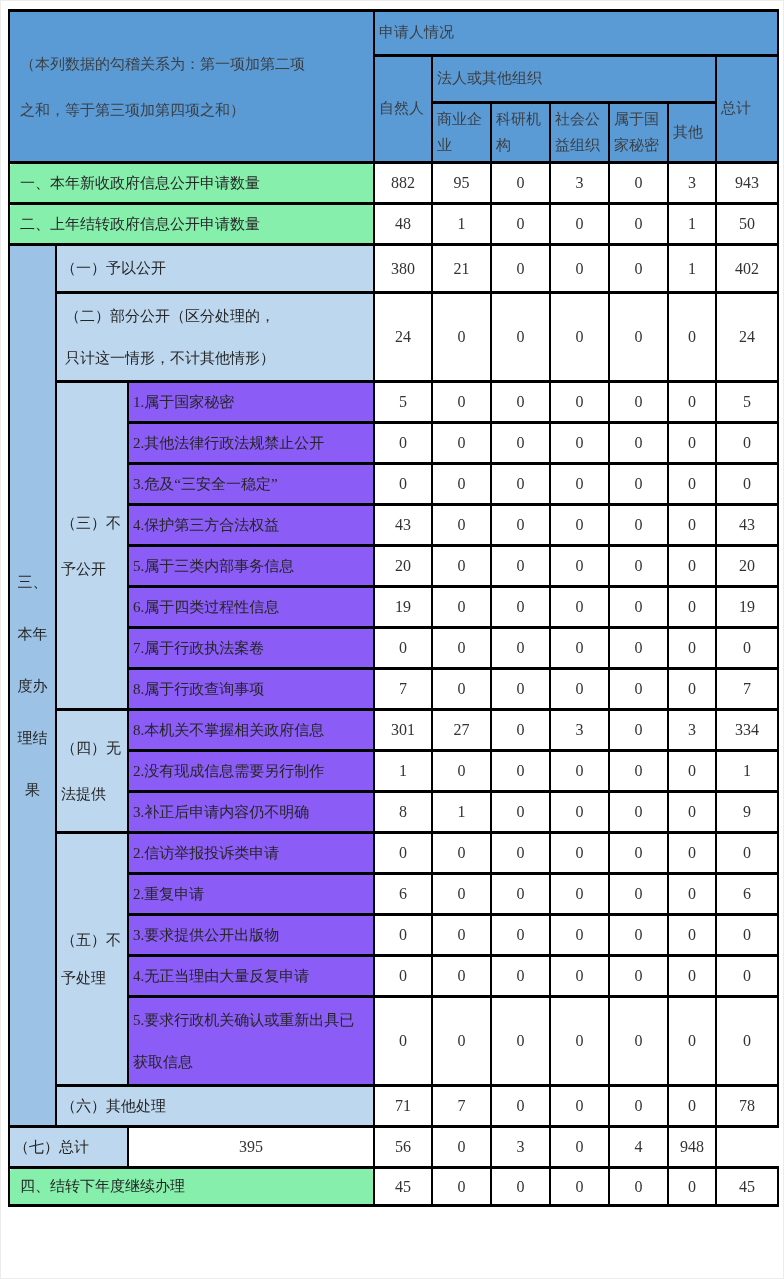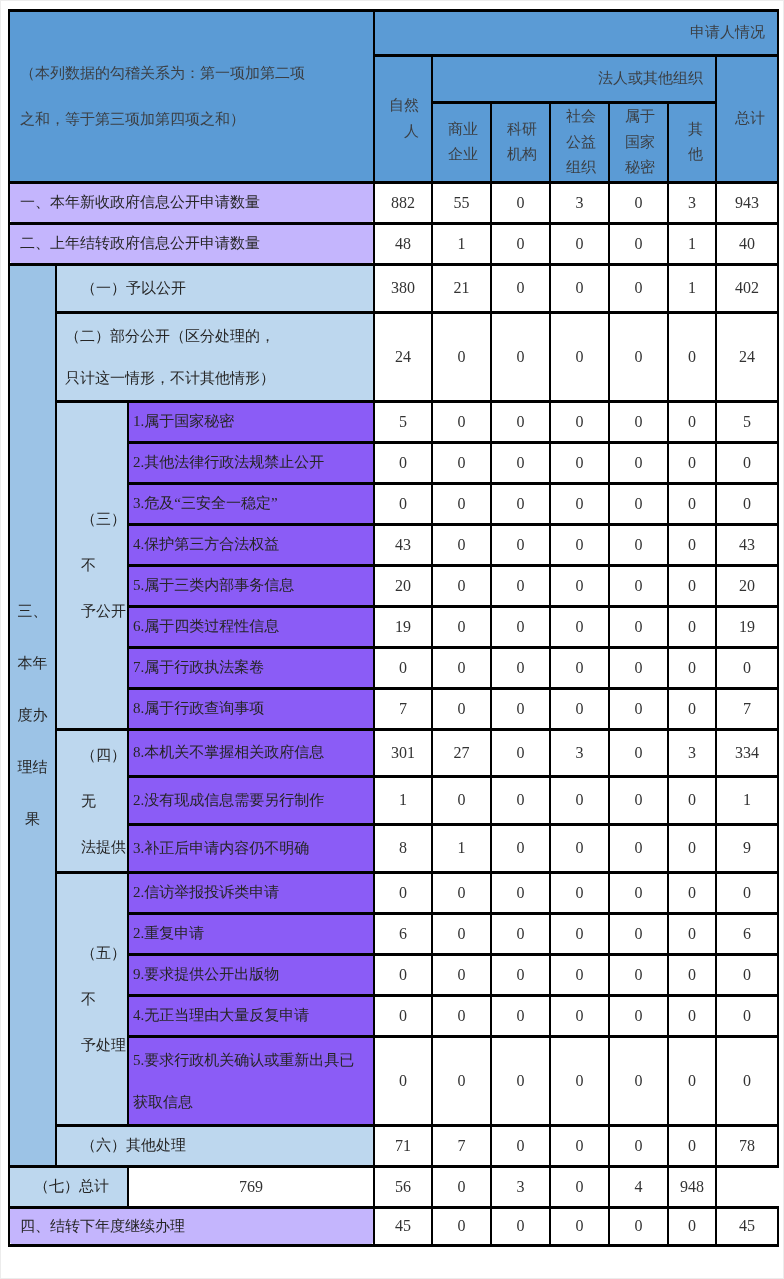--- a/index.html
+++ b/index.html
@@ -11,34 +11,34 @@
   table.report{
     border-collapse:collapse;table-layout:fixed;width:769px;
   }
   td{
     border:solid #000;border-width:3px 2px;
     vertical-align:middle;overflow:hidden;
     color:#262626;font-size:15px;
   }
   
   .hdr{
-    background:#5B9BD5;color:#3b3f44;text-align:right;
-    line-height:1.7;padding:0 12px;
+    background:#5B9BD5;color:#3b3f44;text-align:left;
+    line-height:1.7;padding:0 4px;
   }
   .note{
     background:#5B9BD5;color:#3b3f44;text-align:left;
     padding:0 8px 0 10px;white-space:pre-line;line-height:46px;margin-top:31px;
   }
   
-  .lbl1{background:#c4b5fd;padding-left:10px;border-radius:6px;}
+  .lbl1{background:#86efac;padding-left:10px;border-radius:6px;}
   .rail{
     background:#9CC3E6;text-align:center;padding:0;
     white-space:pre-line;line-height:52px;
   }
-  .grp{background:#BDD7EE;padding-left:24px;}
+  .grp{background:#BDD7EE;padding-left:4px;}
   .item{background:#8b5cf6;padding-left:4px;}
   .wrap2{white-space:pre-line;line-height:42px;}
   .num{
     background:#ffffff;text-align:center;color:#333333;
     font-size:16px;font-family:"Liberation Serif","DejaVu Serif",serif;
   }
   
   .h-r1{height:45px;} .h-r2{height:47px;} .h-r3{height:60px;}
   .h-std{height:41px;} .h-g1{height:48px;} .h-tall{height:82px;border-radius:27px;}
   .h-last{height:38px;}
@@ -76,37 +76,37 @@
   <td class="hdr">商业企业</td>
   <td class="hdr">科研机构</td>
   <td class="hdr">社会公益组织</td>
   <td class="hdr">属于国家秘密</td>
   <td class="hdr">其他</td>
 </tr>
 
 <tr class="h-std">
   <td class="lbl1" colspan="3">一、本年新收政府信息公开申请数量</td>
   <td class="num">882</td>
-  <td class="num">55</td>
+  <td class="num">95</td>
   <td class="num">0</td>
   <td class="num">3</td>
   <td class="num">0</td>
   <td class="num">3</td>
   <td class="num">943</td>
 </tr>
 
 <tr class="h-std">
   <td class="lbl1" colspan="3">二、上年结转政府信息公开申请数量</td>
   <td class="num">48</td>
   <td class="num">1</td>
   <td class="num">0</td>
   <td class="num">0</td>
   <td class="num">0</td>
   <td class="num">1</td>
-  <td class="num">40</td>
+  <td class="num">50</td>
 </tr>
 
 <tr class="h-g1">
   <td class="rail" rowspan="19">三、
 本年
 度办
 理结
 果</td>
   <td class="grp" colspan="2">（一）予以公开</td>
   <td class="num">380</td>
@@ -240,21 +240,21 @@
   <td class="num">8</td>
   <td class="num">1</td>
   <td class="num">0</td>
   <td class="num">0</td>
   <td class="num">0</td>
   <td class="num">0</td>
   <td class="num">9</td>
 </tr>
 
 <tr class="h-std">
-  <td class="grp wrap2" rowspan="5" style="line-height:46px">（五）不
+  <td class="grp wrap2" rowspan="5" style="line-height:38px">（五）不
 予处理</td>
   <td class="item">2.信访举报投诉类申请</td>
   <td class="num">0</td>
   <td class="num">0</td>
   <td class="num">0</td>
   <td class="num">0</td>
   <td class="num">0</td>
   <td class="num">0</td>
   <td class="num">0</td>
 </tr>
@@ -262,21 +262,21 @@
   <td class="item">2.重复申请</td>
   <td class="num">6</td>
   <td class="num">0</td>
   <td class="num">0</td>
   <td class="num">0</td>
   <td class="num">0</td>
   <td class="num">0</td>
   <td class="num">6</td>
 </tr>
 <tr class="h-std">
-  <td class="item">9.要求提供公开出版物</td>
+  <td class="item">3.要求提供公开出版物</td>
   <td class="num">0</td>
   <td class="num">0</td>
   <td class="num">0</td>
   <td class="num">0</td>
   <td class="num">0</td>
   <td class="num">0</td>
   <td class="num">0</td>
 </tr>
 <tr class="h-std">
   <td class="item">4.无正当理由大量反复申请</td>
@@ -306,21 +306,21 @@
   <td class="num">7</td>
   <td class="num">0</td>
   <td class="num">0</td>
   <td class="num">0</td>
   <td class="num">0</td>
   <td class="num">78</td>
 </tr>
 
 <tr class="h-std">
   <td class="grp" colspan="2">（七）总计</td>
-  <td class="num">769</td>
+  <td class="num">395</td>
   <td class="num">56</td>
   <td class="num">0</td>
   <td class="num">3</td>
   <td class="num">0</td>
   <td class="num">4</td>
   <td class="num">948</td>
 </tr>
 
 <tr class="h-last">
   <td class="lbl1" colspan="3">四、结转下年度继续办理</td>

